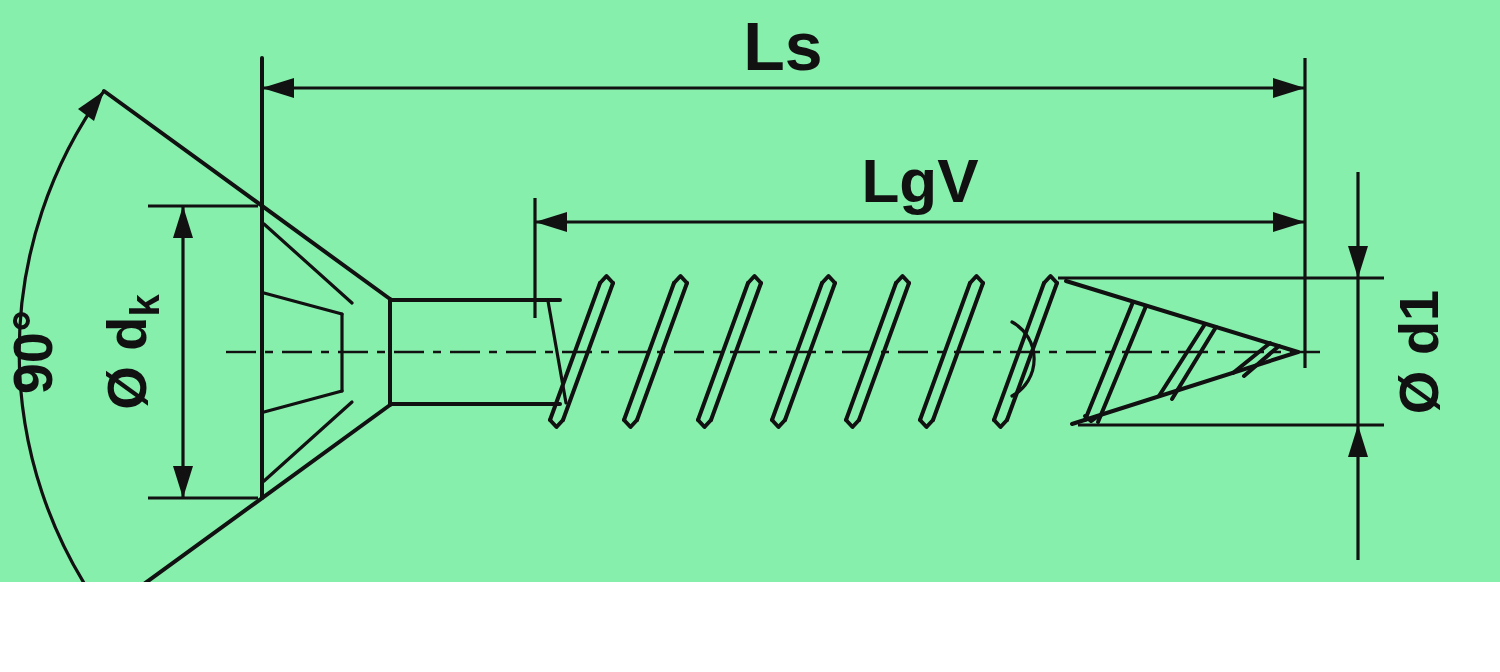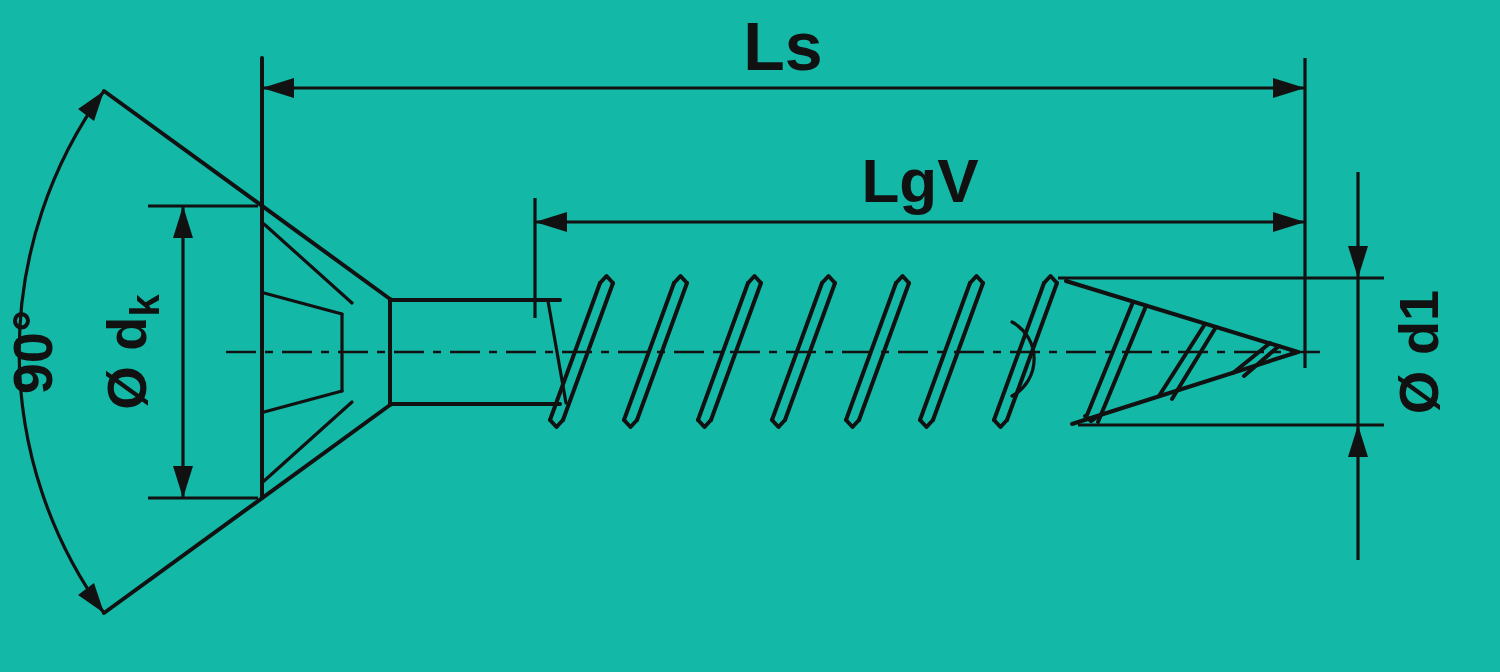--- a/index.html
+++ b/index.html
@@ -1,16 +1,16 @@
 <!DOCTYPE html>
 <html><head>
 <meta charset="utf-8">
 <style>
   html,body{margin:0;padding:0;background:#ffffff;}
-  .stage{width:1500px;height:672px;background:#14b8a6;position:relative;overflow:hidden;}
+  .stage{width:1500px;height:582px;background:#86efac;position:relative;overflow:hidden;}
   svg{display:block;}
   .outline{stroke:#111111;stroke-width:4;fill:none;stroke-linecap:round;stroke-linejoin:round;}
   .thin{stroke:#111111;stroke-width:3.2;fill:none;stroke-linecap:round;}
   .dimline{stroke:#111111;stroke-width:3.2;fill:none;stroke-linecap:butt;}
   .arrow{fill:#111111;stroke:none;}
   .cl{stroke:#111111;stroke-width:2.4;fill:none;stroke-dasharray:30 9 8 9;}
   text{font-family:"Liberation Sans","DejaVu Sans",sans-serif;font-weight:bold;fill:#111111;}
   .lbl-big{font-size:68px;}
   .lbl-mid{font-size:62px;}
   .lbl-side{font-size:56px;}

